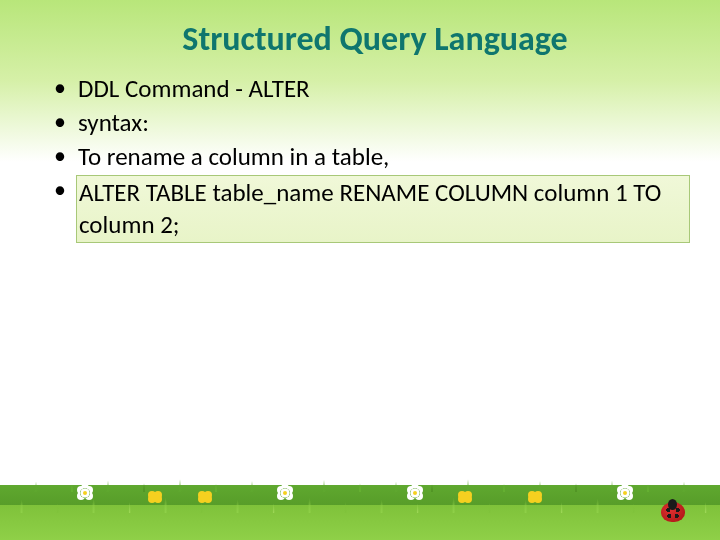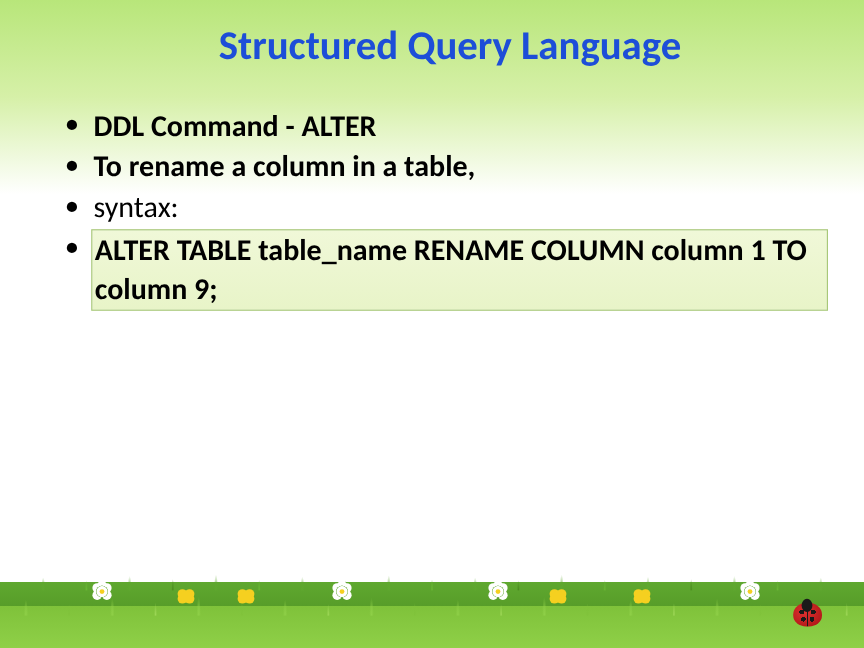--- a/index.html
+++ b/index.html
@@ -22,23 +22,23 @@
   }
   .slide {
     width: 100%;
     height: 100%;
     position: relative;
     padding: 18px 30px 0 30px;
   }
   .title {
     font-size: 34px;
     font-weight: bold;
-    color: #1d4ed8;
+    color: #0f766e;
     text-align: center;
-    margin-bottom: 30px;
+    margin-bottom: 14px;
     margin-left: 30px;
   }
   .bullets {
     list-style: none;
     padding-left: 24px;
     font-size: 25px;
     color: #000;
     line-height: 1.28;
   }
   .bullets li {
@@ -48,21 +48,21 @@
   }
   .bullets li::before {
     content: "•";
     position: absolute;
     left: 0;
     top: 0;
     color: #000;
     font-size: 24px;
   }
   .bold {
-    font-weight: bold;
+    font-weight: normal;
   }
   .highlight-box {
     background: linear-gradient(to bottom, #f0f8d8, #e8f4c8);
     border: 1px solid #a8c878;
     display: inline-block;
     padding: 1px 2px;
     margin-left: -2px;
   }
   .grass-zone {
     position: absolute;
@@ -227,23 +227,23 @@
   }
 </style>
 </head>
 <body>
 
 <div class="slide">
   <h1 class="title">Structured Query Language</h1>
 
   <ul class="bullets">
     <li><span class="bold">DDL  Command - ALTER</span></li>
+    <li><span> syntax:</span></li>
     <li><span class="bold">To rename a column in a table,</span></li>
-    <li><span> syntax:</span></li>
-    <li><span class="bold highlight-box">ALTER TABLE table_name RENAME COLUMN column 1 TO column 9;</span></li>
+    <li><span class="bold highlight-box">ALTER TABLE table_name RENAME COLUMN column 1 TO column 2;</span></li>
   </ul>
 
   <div class="grass-zone">
     <div class="grass-back"></div>
     <div class="grass-front"></div>
     <div class="flower white f1"></div>
     <div class="flower yellow f2"></div>
     <div class="flower white f3"></div>
     <div class="flower white f4"></div>
     <div class="flower yellow f5"></div>

